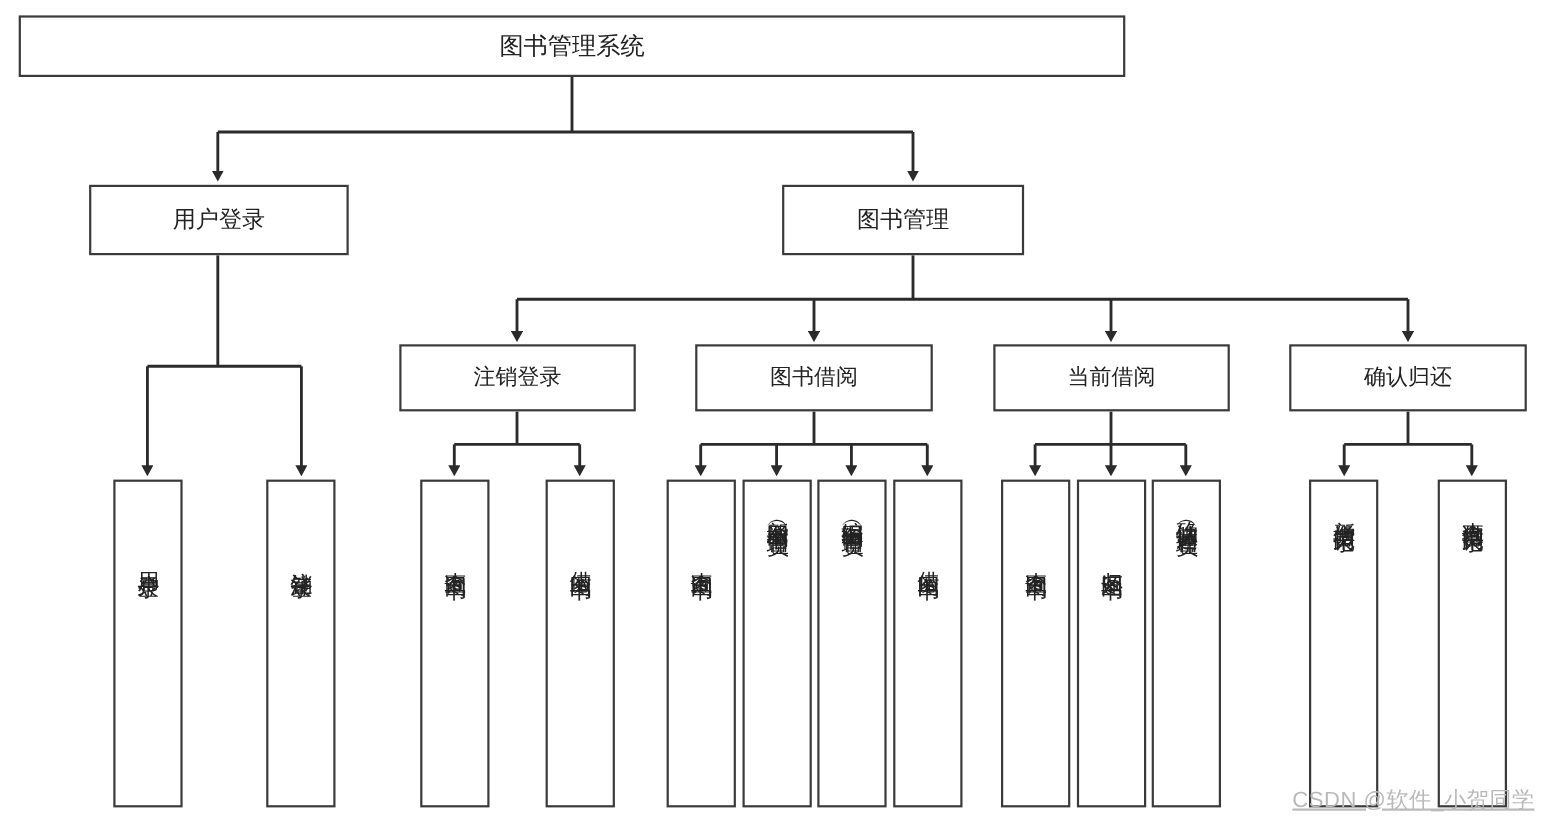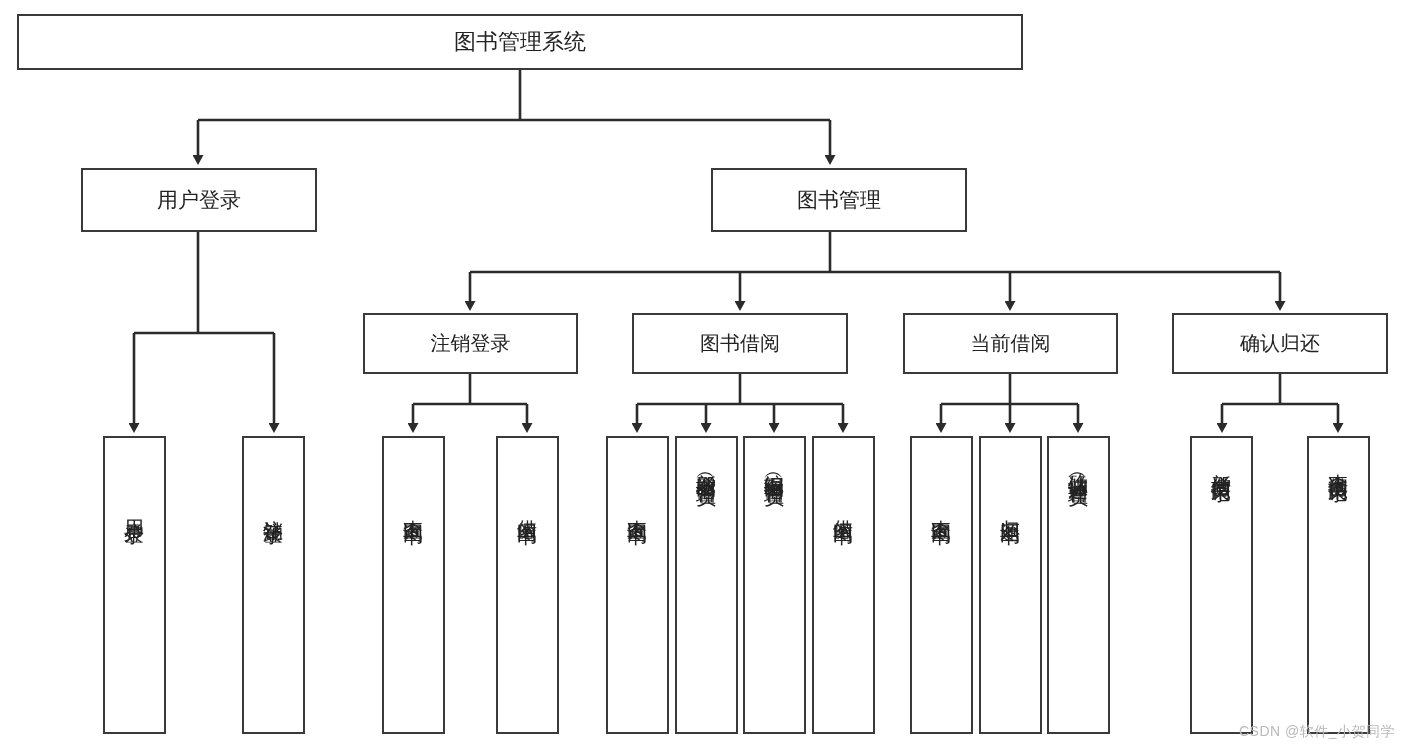--- a/index.html
+++ b/index.html
@@ -64,24 +64,25 @@
   .node.leaf.pad-top .vtext {
     margin-top: 60px;
   }
   .node.leaf.pad-top2 .vtext {
     margin-top: 14px;
   }
   .watermark {
     position: absolute;
     right: 10px;
     bottom: 6px;
-    font-size: 14px;
+    font-size: 20px;
     color: #b9b9b9;
     letter-spacing: 0.5px;
     white-space: nowrap;
+    text-decoration: underline;
   }
 </style>
 </head>
 <body>
 
 <div id="canvas">
 
   <svg id="edges" viewBox="0 0 1405 747" xmlns="http://www.w3.org/2000/svg">
     <defs>
       <marker id="arrow" markerWidth="10" markerHeight="11" refX="1" refY="5.5" orient="auto" markerUnits="userSpaceOnUse">
@@ -132,21 +133,21 @@
     </g>
   </svg>
 
   <div class="node level-root" style="left:17px; top:14px; width:1006px; height:56px;">
     <span>图书管理系统</span>
   </div>
 
   <div class="node level-2" style="left:81px; top:168px; width:236px; height:64px;">
     <span>用户登录</span>
   </div>
-  <div class="node level-2" style="left:711px; top:168px; width:256px; height:64px;">
+  <div class="node level-2" style="left:711px; top:168px; width:220px; height:64px;">
     <span>图书管理</span>
   </div>
 
   <div class="node level-3" style="left:363px; top:313px; width:215px; height:61px;">
     <span>注销登录</span>
   </div>
   <div class="node level-3" style="left:632px; top:313px; width:216px; height:61px;">
     <span>图书借阅</span>
   </div>
   <div class="node level-3" style="left:903px; top:313px; width:215px; height:61px;">

